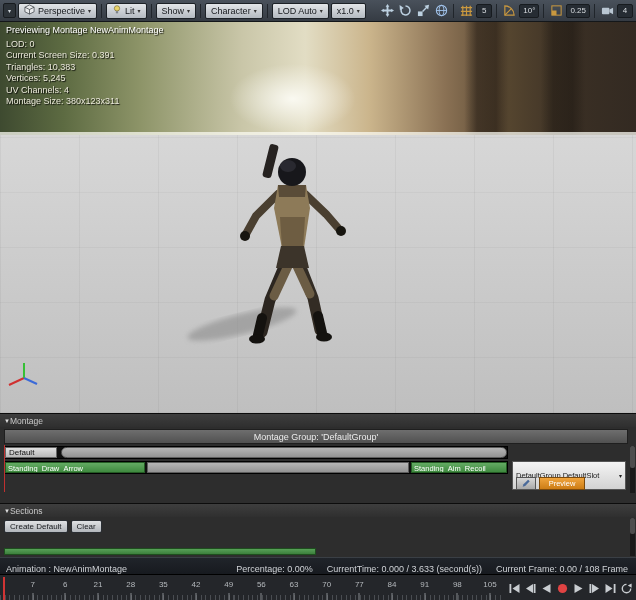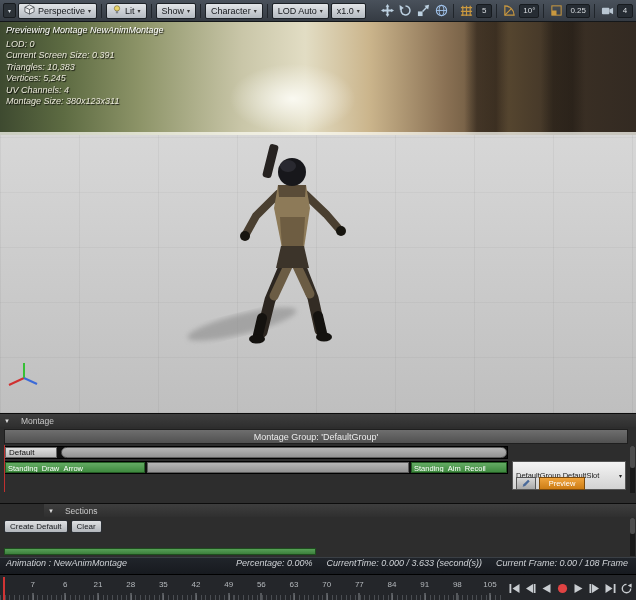--- a/index.html
+++ b/index.html
@@ -38,26 +38,26 @@
   }
   .vp-sky::after { content:""; position:absolute; left:0; right:0; bottom:-1px; height:4px;
                    background:rgba(250,250,242,0.75); }
   .vp-floor { position:absolute; top:113px; left:0; width:100%; height:278px;
     background-image:
       repeating-linear-gradient(90deg, rgba(0,0,0,0.045) 0 1px, transparent 1px 79px),
       repeating-linear-gradient(0deg, rgba(0,0,0,0.035) 0 1px, transparent 1px 55px),
       linear-gradient(#d7d7d7,#bfbfbf); }
   .char-svg { position:absolute; top:0; left:0; }
   .vp-stats { position:absolute; top:3px; left:6px; font-size:9px; line-height:11.5px;
-              color:#e9e7d9; text-shadow:1px 1px 1px rgba(0,0,0,0.85);font-style:italic; }
+              color:#e9e7d9; text-shadow:1px 1px 1px rgba(0,0,0,0.85); }
   .vp-stats .line1 { color:#ffffff; margin-bottom:2px; }
 
   
   .panel { position:absolute; left:0; width:636px; background:#2d2d2d; border-top:1px solid #0c0c0c; }
-  .p-cap { height:13px; display:flex; align-items:center; gap:11px; padding-left:4px;
+  .p-cap { height:13px; display:flex; align-items:center; gap:0; padding-left:4px;
            font-size:8.5px; color:#c9c9c9; background:linear-gradient(#3e3e3e,#2f2f2f); }
   .tri { font-size:6px; color:#ddd; line-height:1; }
 
   
   .p-montage { top:413px; height:90px; }
   .group-bar { position:absolute; top:15px; left:4px; right:8px; height:15px;
                background:linear-gradient(#6e6e6e,#515151); border:1px solid #1f1f1f;
                color:#ececec; font-size:9px; display:flex; align-items:center; justify-content:center; }
   .tracks { position:absolute; top:32px; left:4px; width:504px; height:47px; }
   .trow { position:absolute; left:0; width:504px; height:13px; background:#0f0f0f; border:1px solid #000; }
@@ -79,34 +79,34 @@
   .btn-ico { position:absolute; top:31px; left:4px; width:20px; height:13px;
              background:linear-gradient(#d8d8d8,#a9a9a9); border:1px solid #555;
              display:flex; align-items:center; justify-content:center; }
   .btn-preview { position:absolute; top:31px; left:27px; width:46px; height:13px;
                  background:linear-gradient(#f0a43c,#cd7d15); border:1px solid #7c4a0c;
                  color:#fff; font-size:7.5px; display:flex; align-items:center; justify-content:center; }
   .vscroll { position:absolute; top:32px; right:1px; width:5px; height:47px; background:#1a1a1a; }
   .vscroll .thumb { position:absolute; top:0; left:0; width:5px; height:22px; background:#4d4d4d; border-radius:2px; }
 
   
-  .p-sections { top:503px; height:54px;padding-left:44px; }
+  .p-sections { top:503px; height:54px; }
   .sec-btns { position:absolute; top:16px; left:4px; display:flex; gap:3px; }
   .sbtn { height:13px; padding:0 5px; background:linear-gradient(#dfe1e3,#b2b6bb);
           border:1px solid #2a2e33; border-radius:2px; font-size:8px; color:#15181c;
           display:flex; align-items:center; }
   .sec-green { position:absolute; top:44px; left:4px; width:312px; height:7px;
                background:linear-gradient(#58a058,#3c803c); border:1px solid #1e4e1e; }
   .vs2 { top:14px; height:38px; }
   .vs2 .thumb { height:16px; }
 
   
   .status { position:absolute; top:557px; left:0; width:636px; height:17px;
             background:linear-gradient(#20242a,#171a1f); border-top:1px solid #3a3f45;
-            display:flex; align-items:flex-start; font-size:9px; color:#cfd2d6;font-style:italic; }
+            display:flex; align-items:flex-end; font-size:9px; color:#cfd2d6; }
   .status .left { padding-left:6px; }
   .status .grp { margin-left:auto; display:flex; gap:14px; padding-right:8px; }
 
   
   .timeline { position:absolute; top:574px; left:0; width:636px; height:26px;
               background:#24262a; border-top:1px solid #000; }
   .ruler { position:absolute; left:0; top:0; bottom:0; right:132px;
            background-image:repeating-linear-gradient(90deg,#4a4d52 0 1px,transparent 1px 4.67px);
            background-size:100% 5px; background-position:0 100%; background-repeat:no-repeat; }
   .tick-label { position:absolute; top:5px; transform:translateX(-50%); font-size:8px; color:#b4b8bc; }

